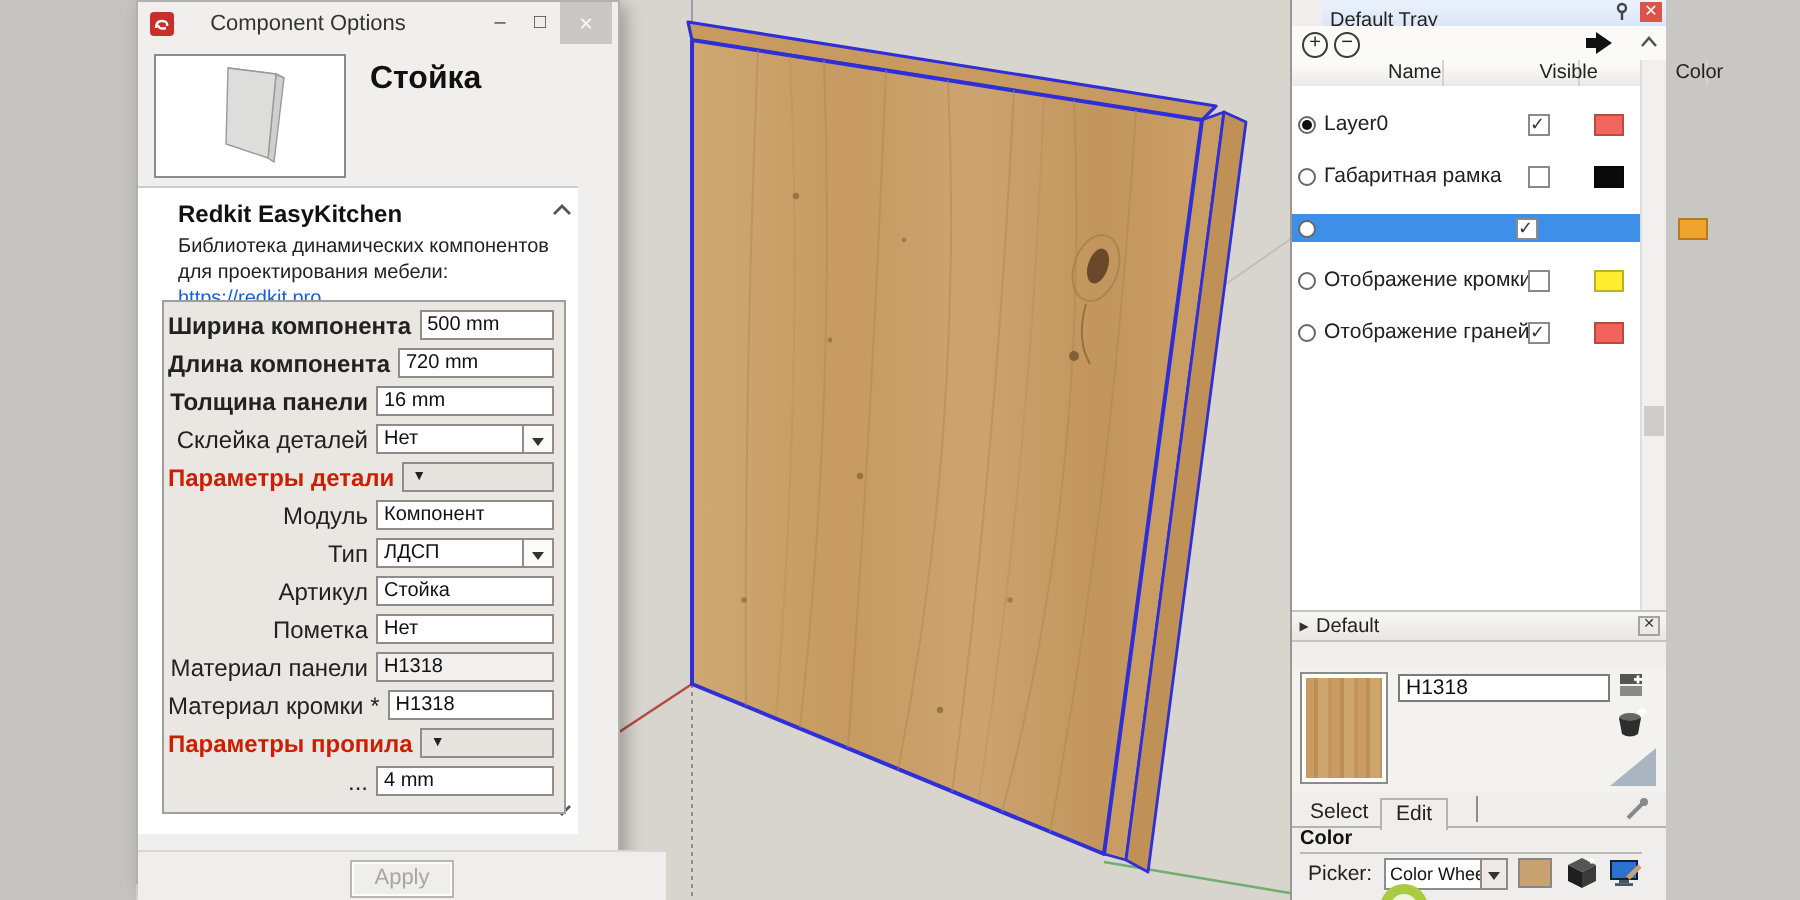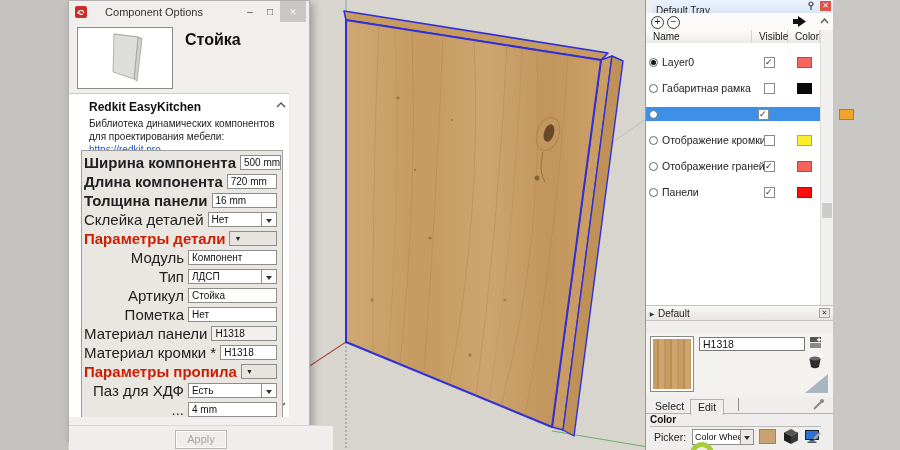--- a/index.html
+++ b/index.html
@@ -19,44 +19,44 @@
   .wbtn.close{width:26px;background:#c9c7c5;color:#f7f7f7;font-size:9px;}
   .thumbrow{position:relative;height:70px;}
   .thumbbox{position:absolute;left:8px;top:4px;width:96px;height:62px;background:#fff;border:1px solid #8d8b88;box-sizing:border-box;}
   .comp-title{position:absolute;left:116px;top:8px;font-size:16px;font-weight:bold;color:#111;}
   .dcontent{position:absolute;left:0;top:92px;width:220px;height:323px;background:#fff;border-top:1px solid #cfcdc9;overflow:hidden;}
   .dcontent h1{margin:0;position:absolute;left:20px;top:6px;font-size:12px;color:#111;}
   .desc{position:absolute;left:20px;top:23px;width:202px;font-size:10px;line-height:13px;color:#222;margin:0;}
   .desc a{color:#1a5dd8;text-decoration:none;}
   .formbox{position:absolute;left:12px;top:56px;width:202px;box-sizing:border-box;background:#eae7e3;border:1px solid #a19f9b;padding:4px 0 4px 0;}
   .frow{display:flex;align-items:center;height:15px;margin:0 5px 4px 2px;}
-  .flab{flex:0 0 100px;text-align:right;padding-right:4px;font-size:15px;color:#222;white-space:nowrap;}
+  .flab{flex:0 0 100px;text-align:right;padding-right:4px;font-size:12px;color:#222;white-space:nowrap;}
   .flab.b{font-weight:bold;}
   .flab.red{font-weight:bold;color:#cc1e00;}
   .fin{position:relative;flex:1;height:15px;background:#fff;border:1px solid #8f8d8a;box-sizing:border-box;display:flex;align-items:center;}
   .fin .ftext{font-style:normal;font-size:10px;color:#111;padding-left:3px;white-space:nowrap;overflow:hidden;}
   .fin.dis{background:#f1f0ee;}
   .fin.sel .selbtn{position:absolute;right:0;top:0;bottom:0;width:14px;border-left:1px solid #8f8d8a;background:#fbfbfa;}
   .fin.sel .selbtn::after{content:"";position:absolute;left:4px;top:6px;border:3px solid transparent;border-top:4px solid #333;}
   .fin.secbox{background:#e7e4e0;}
   .fin.secbox .ftext{font-size:7px;color:#222;padding-left:4px;}
   .scroll-chev{position:absolute;right:3px;color:#555;}
   .dfooter{position:absolute;left:0;top:415px;width:264px;height:27px;background:#f0eeec;border-top:1px solid #dad8d5;display:flex;align-items:center;justify-content:center;margin-top:9px;}
   .apply{width:50px;height:17px;background:#f0eeeb;border:1px solid #b9b7b4;box-shadow:inset 0 0 0 1px #fdfdfc;color:#a8a6a2;font-size:11px;text-align:center;line-height:16px;}
   
   #tray{position:absolute;left:645px;top:0;width:188px;height:450px;background:#f0eeec;border-left:1px solid #9a9895;box-sizing:border-box;z-index:5;}
-  .t-header{position:absolute;left:6px;top:0;right:0;height:21px;background:linear-gradient(#eaf2fc,#d3e0f2);display:flex;align-items:center;font-size:10px;color:#222;padding-left:4px;}
+  .t-header{position:absolute;left:15px;top:0;right:0;height:21px;background:linear-gradient(#eaf2fc,#d3e0f2);display:flex;align-items:center;font-size:10px;color:#222;padding-left:4px;}
   .t-pin{position:absolute;right:17px;top:1px;}
   .t-close{position:absolute;right:2px;top:1px;width:11px;height:10px;background:#dd5348;color:#fff;font-size:8px;line-height:10px;text-align:center;}
   .t-toolbar{position:absolute;left:0;top:13px;right:0;height:17px;background:#fbfaf9;border-bottom:1px solid #e3e1de;}
   .circbtn{position:absolute;top:3px;width:11px;height:11px;border:1px solid #3a3a3a;border-radius:50%;color:#222;font-size:10px;line-height:10px;text-align:center;}
   .t-details{position:absolute;right:26px;top:3px;}
   .t-chev{position:absolute;right:4px;top:5px;color:#555;}
   .t-colhead{position:absolute;left:0;top:30px;right:13px;height:13px;display:flex;background:linear-gradient(#fdfdfc,#eceae7);border-bottom:1px solid #d5d3d0;font-size:10px;color:#222;}
-  .tcol{padding-left:7px;border-right:1px solid #d5d3d0;box-sizing:border-box;line-height:13px;}
+  .tcol{padding-left:16px;border-right:1px solid #d5d3d0;box-sizing:border-box;line-height:13px;margin-left:32px;}
   .tcol.c1{width:107px;} .tcol.c2{width:36px;} .tcol.c3{width:32px;}
   .t-list{position:absolute;left:0;top:43px;right:13px;height:262px;background:#fff;}
   .lrow{position:relative;height:14px;display:flex;align-items:center;margin-top:12px;}
   .lrow.selr{background:#3d8fe8;gap:48px;}
   .lrow.selr .lname{color:#fff;}
   .radio{flex:0 0 9px;height:9px;margin-left:3px;border:1px solid #676767;border-radius:50%;background:#fff;box-sizing:border-box;position:relative;}
   .radio.on::after{content:"";position:absolute;left:1px;top:1px;width:5px;height:5px;border-radius:50%;background:#111;}
   .lname{flex:1;font-size:10.5px;color:#222;padding-left:4px;white-space:nowrap;overflow:hidden;}
   .cb{flex:0 0 11px;height:11px;background:#fff;border:1px solid #8a8a8a;box-sizing:border-box;margin-right:22px;position:relative;}
   .cb.on::after{content:"✓";position:absolute;left:0px;top:-1px;font-size:9px;color:#333;}
@@ -256,27 +256,20 @@
               <i class="ftext">H1318</i>
             </span>
           </div>
         <div class="frow">
             <span class="flab red">Параметры пропила</span>
             <span class="fin secbox">
               <i class="ftext">▼</i>
             </span>
           </div>
         <div class="frow">
-            <span class="flab">Паз для ХДФ</span>
-            <span class="fin sel">
-              <i class="ftext">Есть</i>
-              <i class="selbtn"></i>
-            </span>
-          </div>
-        <div class="frow">
             <span class="flab">...</span>
             <span class="fin">
               <i class="ftext">4 mm</i>
             </span>
           </div>
       </div>
     </div>
     <div class="dfooter">
       <div class="apply">Apply</div>
     </div>
@@ -330,26 +323,20 @@
         <span class="radio"></span>
         <span class="lname">Отображение кромки</span>
         <span class="cb"></span>
         <span class="sw" style="background-color: rgb(252, 237, 47);"></span>
       </div>
       <div class="lrow">
         <span class="radio"></span>
         <span class="lname">Отображение граней</span>
         <span class="cb on"></span>
         <span class="sw" style="background-color: rgb(244, 98, 92);"></span>
-      </div>
-      <div class="lrow">
-        <span class="radio"></span>
-        <span class="lname">Панели</span>
-        <span class="cb on"></span>
-        <span class="sw" style="background-color: rgb(253, 12, 12);"></span>
       </div>
     </div>
     <div class="t-scroll">
         <div class="t-thumb"></div>
       </div>
 
     <div class="secbar" id="outliner-bar">
       <span class="arrow">▶</span>
       <span>Default</span>
       <span class="sx">✕</span>

